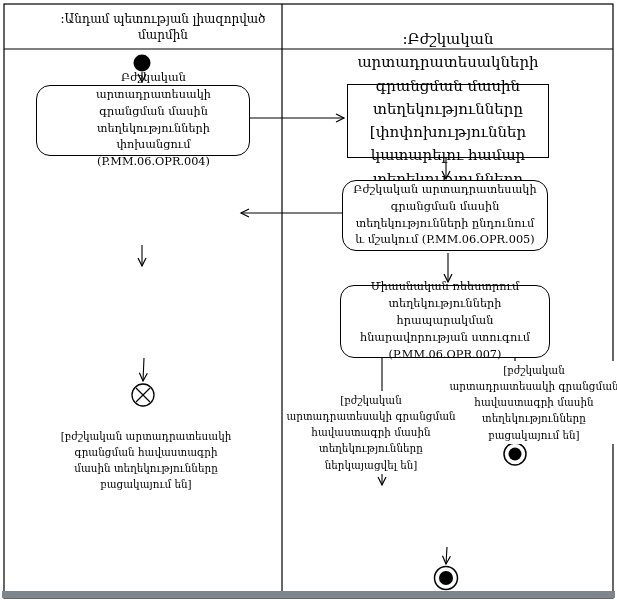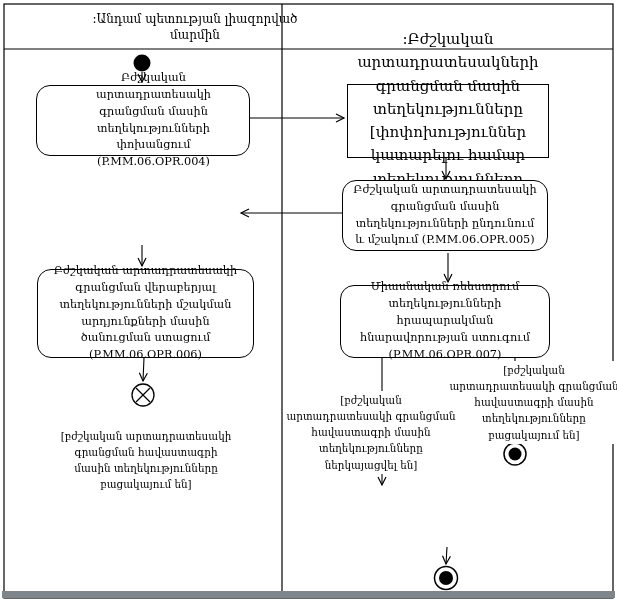--- a/index.html
+++ b/index.html
@@ -69,32 +69,29 @@
       <line x1="342" y1="213" x2="241" y2="213" marker-end="url(#ah)"></line>
       <line x1="448" y1="253" x2="448" y2="282" marker-end="url(#ah)"></line>
       <line x1="142" y1="245" x2="142" y2="266" marker-end="url(#ah)"></line>
       <line x1="144" y1="358" x2="143" y2="381" marker-end="url(#ah)"></line>
       <line x1="382" y1="358" x2="382" y2="485" marker-end="url(#ah)"></line>
       <line x1="515" y1="358" x2="515" y2="440" marker-end="url(#ah)"></line>
       <line x1="447" y1="547" x2="446" y2="564" marker-end="url(#ah)"></line>
     </g>
   </svg>
 
-  <div class="lane-header" style="left:4px;width:318px;margin-left:32px;">
+  <div class="lane-header" style="left:4px;width:318px;">
     <div class="t">:Անդամ պետության լիազորված մարմին</div>
   </div>
 
   <div class="box rounded" style="left:36px;top:85px;width:214px;height:71px;padding-left:28px;">
     <span>Բժշկական արտադրատեսակի գրանցման մասին տեղեկությունների փոխանցում (P.MM.06.OPR.004)</span>
   </div>
 
 
-  <div class="box rounded" style="left:37px;top:269px;width:217px;height:89px;">
-    <span>Բժշկական արտադրատեսակի գրանցման վերաբերյալ տեղեկությունների մշակման արդյունքների մասին ծանուցման ստացում (P.MM.06.OPR.006)</span>
-  </div>
 
   <div class="guard" style="left:55px;top:427px;width:178px;">[բժշկական արտադրատեսակի գրանցման հավաստագրի մասին տեղեկությունները բացակայում են]</div>
 
   <div class="box small" style="left:347px;top:84px;width:202px;height:74px;">
     <span>:Բժշկական արտադրատեսակների գրանցման մասին տեղեկությունները [փոփոխություններ կատարելու համար տեղեկությունները փոխանցվել են]</span>
   </div>
 
   <div class="box rounded" style="left:342px;top:180px;width:206px;height:71px;">
     <span>Բժշկական արտադրատեսակի գրանցման մասին տեղեկությունների ընդունում և մշակում (P.MM.06.OPR.005)</span>
   </div>

